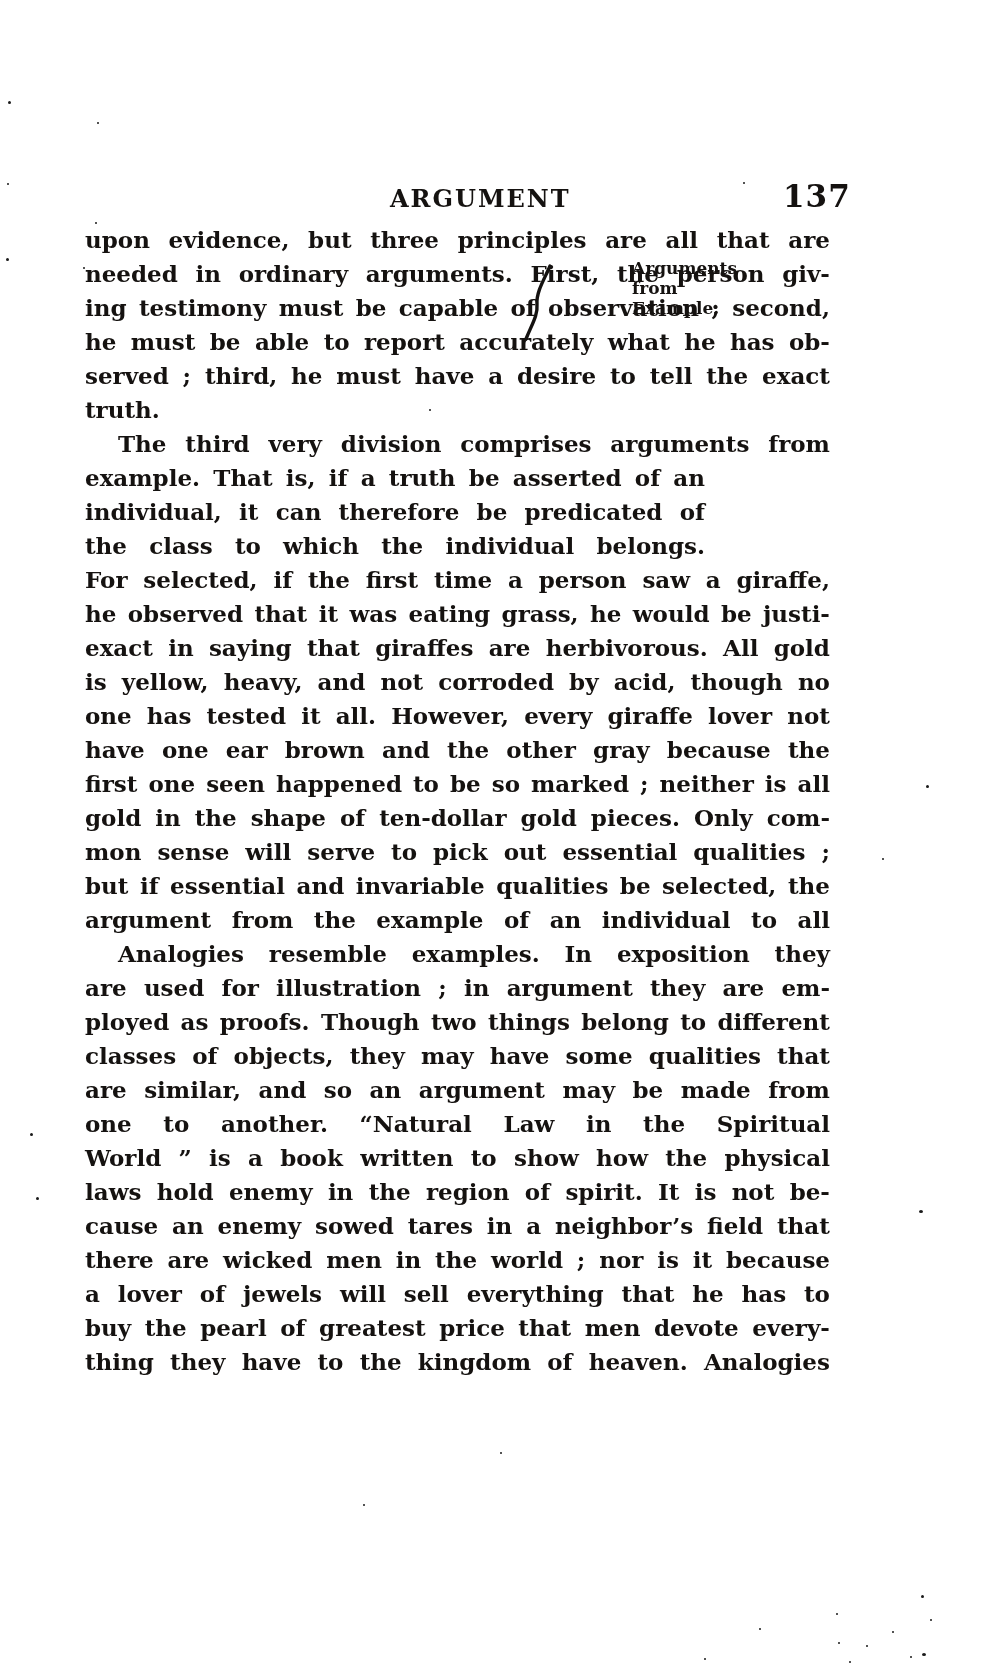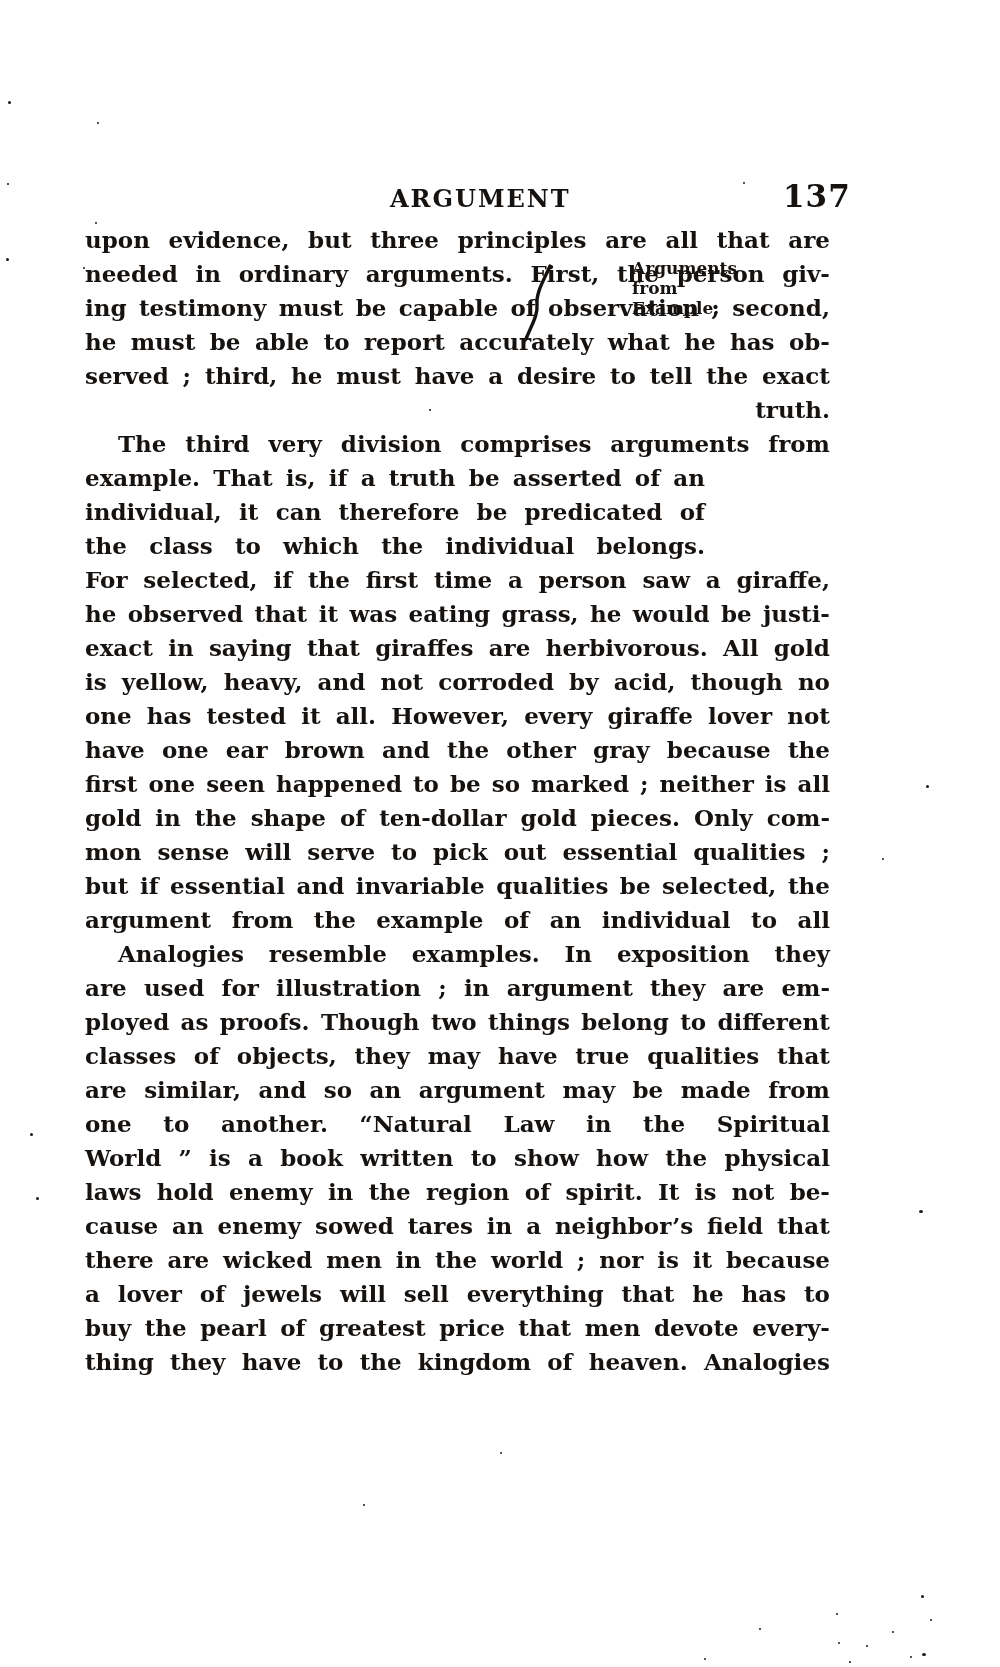--- a/index.html
+++ b/index.html
@@ -26,21 +26,21 @@
     position:absolute;left:85px;top:223px;width:745px;
   }
   .line{
     height:34px;line-height:34px;
     font-size:23px;font-weight:bold;
     white-space:nowrap;
   }
   .line.fx{display:flex;justify-content:space-between;}
   .line.ind{padding-left:33px;}
   .line.nar{width:620px;}
-  .line.plain{text-align:right;}
+  .line.plain{text-align:left;}
   
   .sidenote{
     position:absolute;left:632px;top:258px;width:150px;
     font-size:17px;font-weight:bold;line-height:20px;
   }
   
   .overlay{position:absolute;left:0;top:0;pointer-events:none;}
   
   .sp{
     position:absolute;width:3px;height:3px;background:#1a1a1a;
@@ -321,21 +321,21 @@
         <span>to</span>
         <span>different</span>
       </div>
     <div class="line j fx">
         <span>classes</span>
         <span>of</span>
         <span>objects,</span>
         <span>they</span>
         <span>may</span>
         <span>have</span>
-        <span>true</span>
+        <span>some</span>
         <span>qualities</span>
         <span>that</span>
       </div>
     <div class="line j fx">
         <span>are</span>
         <span>similar,</span>
         <span>and</span>
         <span>so</span>
         <span>an</span>
         <span>argument</span>

